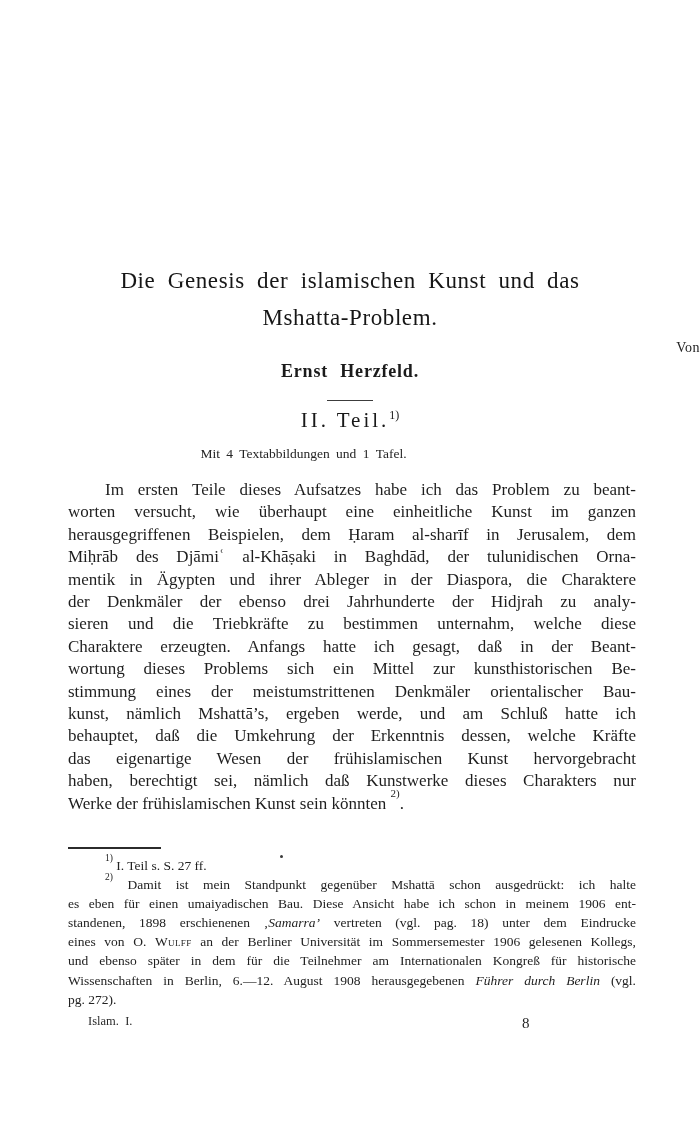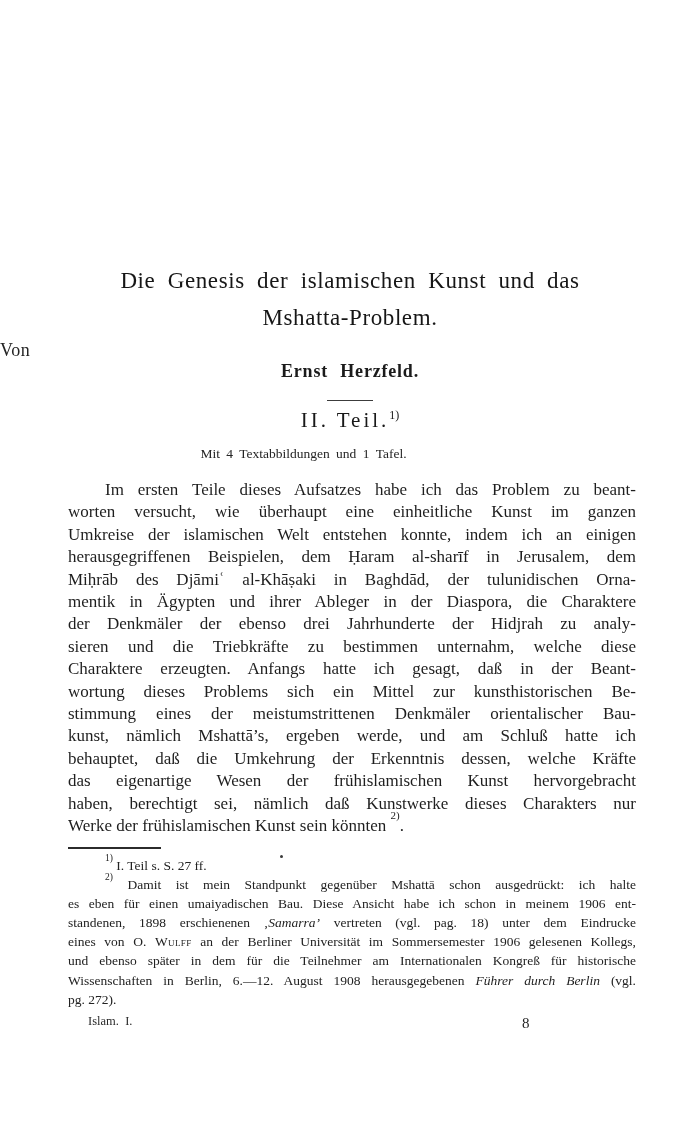--- a/index.html
+++ b/index.html
@@ -17,21 +17,21 @@
   .title{
     top:262px;left:40px;width:620px;
     text-align:center;
     font-size:23px;font-weight:normal;
     line-height:37px;
     letter-spacing:0.6px;word-spacing:6px;
     color:#161616;
   }
   .byline{
     top:340px;left:0;width:700px;
-    text-align:left;font-size:18px;
+    text-align:right;font-size:14px;
     letter-spacing:0.5px;color:#242424;
   }
   .author{
     top:361px;left:0;width:700px;
     text-align:center;font-size:18px;font-weight:bold;
     letter-spacing:0.8px;word-spacing:7px;color:#1b1b1b;
   }
   .head-rule{
     top:400px;left:327px;width:46px;height:0;
     border-top:1.5px solid #3c3c3c;
@@ -112,21 +112,20 @@
 
 <div class="abs head-rule"></div>
 
 <div class="abs part-heading"><span class="spread">II. Teil.</span><sup>1)</sup></div>
 
 <div class="abs illus-note">Mit 4 Textabbildungen und 1 Tafel.</div>
 
 <div class="abs body-text">
   <div class="bline first">Im ersten Teile dieses Aufsatzes habe ich das Problem zu beant-</div>
   <div class="bline">worten versucht, wie überhaupt eine einheitliche Kunst im ganzen</div>
-  <div class="bline">Umkreise der islamischen Welt entstehen konnte, indem ich an einigen</div>
   <div class="bline">herausgegriffenen Beispielen, dem Ḥaram al-sharīf in Jerusalem, dem</div>
   <div class="bline">Miḥrāb des Djāmiʿ al-Khāṣaki in Baghdād, der tulunidischen Orna-</div>
   <div class="bline">mentik in Ägypten und ihrer Ableger in der Diaspora, die Charaktere</div>
   <div class="bline">der Denkmäler der ebenso drei Jahrhunderte der Hidjrah zu analy-</div>
   <div class="bline">sieren und die Triebkräfte zu bestimmen unternahm, welche diese</div>
   <div class="bline">Charaktere erzeugten.  Anfangs hatte ich gesagt, daß in der Beant-</div>
   <div class="bline">wortung dieses Problems sich ein Mittel zur kunsthistorischen Be-</div>
   <div class="bline">stimmung eines der meistumstrittenen Denkmäler orientalischer Bau-</div>
   <div class="bline">kunst, nämlich Mshattā’s, ergeben werde, und am Schluß hatte ich</div>
   <div class="bline">behauptet, daß die Umkehrung der Erkenntnis dessen, welche Kräfte</div>

